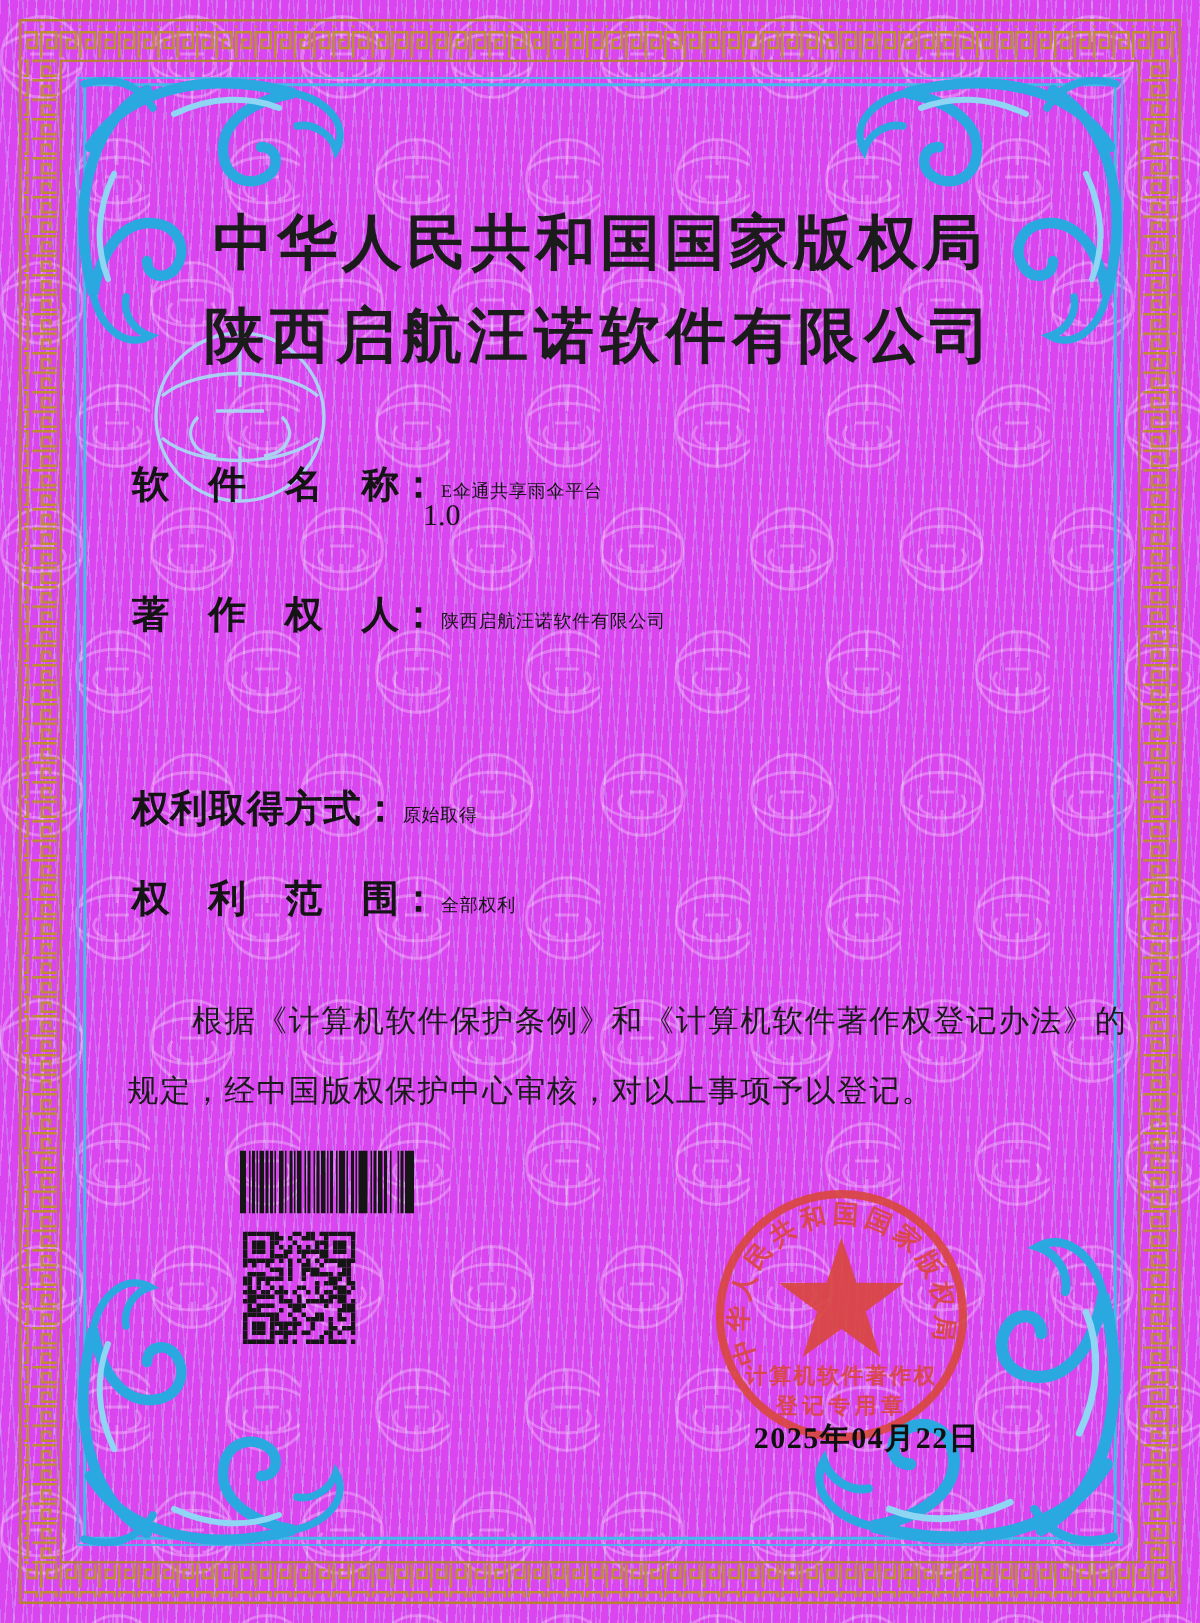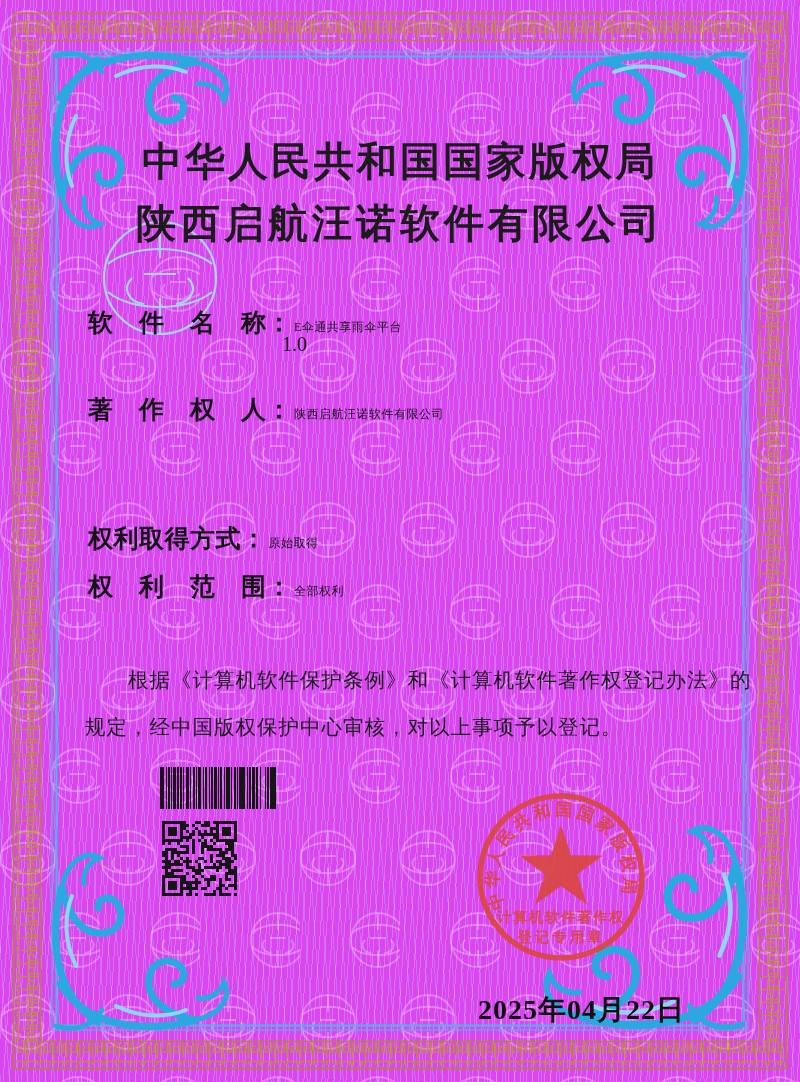--- a/index.html
+++ b/index.html
@@ -35,37 +35,37 @@
     position:absolute;left:88px;white-space:nowrap;color:#141414;
   }
   .field-label{
     display:inline-block;min-width:160px;font-weight:700;font-size:25px;letter-spacing:.5px;
   }
   .field-value{font-size:12px;margin-left:2px;letter-spacing:.5px;}
   .version-line{position:absolute;left:250px;top:333px;font-size:20px;color:#141414;margin-left:32px;}
   .row-name{top:306px;}
   .row-owner{top:393px;}
   .row-acq{top:522px;}
-  .row-scope{top:570px;}
+  .row-scope{top:582px;}
   .row-regno{top:617px;}
   .statement-line{
     position:absolute;left:85px;width:645px;font-size:20.5px;color:#1a1a1a;
     letter-spacing:1px;white-space:nowrap;
   }
   .stmt-1{top:666px;padding-left:43px;}
   .stmt-2{top:713px;}
   .barcode{position:absolute;left:160px;top:767px;z-index:3;}
   .qrcode{position:absolute;left:162px;top:821px;z-index:3;}
   svg.seal{position:absolute;left:0;top:0;z-index:4;pointer-events:none;opacity:.9;}
   .seal-arc-text{font-size:17px;font-weight:700;letter-spacing:3.5px;}
   .seal-line{font-size:14.5px;font-weight:700;letter-spacing:1.5px;text-anchor:middle;}
   .seal-line-2{letter-spacing:3px;}
   .date{
     position:absolute;left:478px;top:945px;width:200px;text-align:center;z-index:5;
-    font-size:28px;font-weight:700;color:#101010;letter-spacing:1px;white-space:nowrap;margin-top:46px;
+    font-size:20px;font-weight:700;color:#101010;letter-spacing:1px;white-space:nowrap;
   }
 </style>
 </head>
 <body>
 
 <div class="page">
 
   <svg class="deco" width="800" height="1082" viewBox="0 0 800 1082">
     <defs>
 

